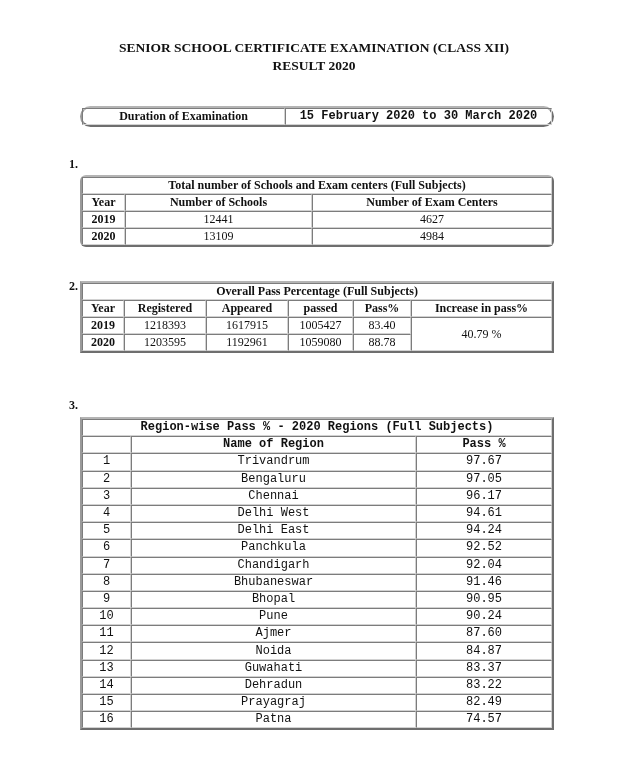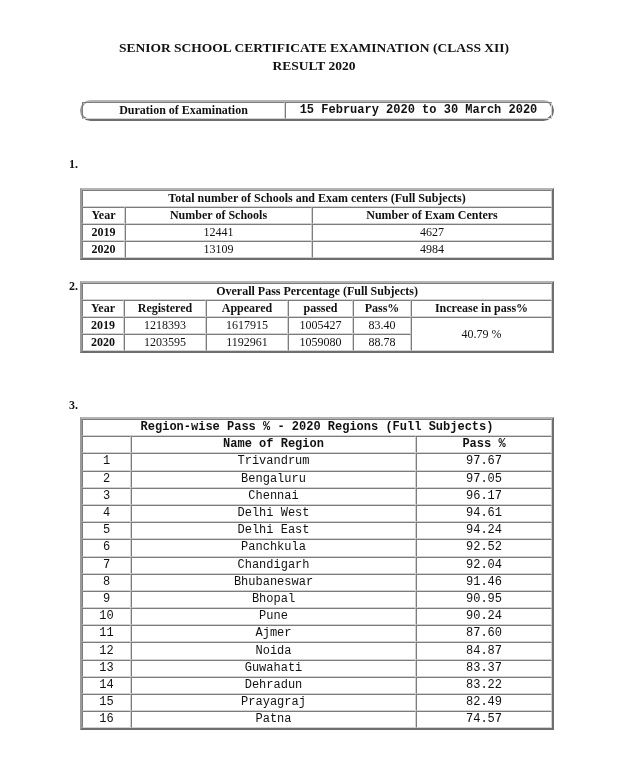--- a/index.html
+++ b/index.html
@@ -5,23 +5,23 @@
     html, body { margin: 0; padding: 0; background: #ffffff; }
     body { width: 618px; height: 765px; position: relative; overflow: hidden; font-family: "Liberation Serif", serif; color: #111; }
     .title { position: absolute; left: 0; width: 628px; text-align: center; font-weight: bold; font-size: 13.5px; line-height: 18px; }
     .title.t1 { top: 39px; }
     .title.t2 { top: 57px; }
     .num { position: absolute; left: 69px; font-weight: bold; font-size: 12px; }
     table { position: absolute; left: 80px; width: 470px; border-collapse: separate; border-spacing: 0; border: 2px solid #8a8a8a; border-right-color: #6e6e6e; border-bottom-color: #6e6e6e; border-top-color: #b4b4b4; border-left-color: #9a9a9a; table-layout: fixed; }
     td { border: 1px solid #9d9d9d; border-top-color: #7c7c7c; border-left-color: #7c7c7c; border-right-color: #d2d2d2; border-bottom-color: #d2d2d2; padding: 0; text-align: center; font-size: 12px; line-height: 15px; height: 15px; overflow: hidden; white-space: nowrap; }
     .sans { font-family: Liberation Mono, monospace; }
     .b { font-weight: bold; }
-    #tA { top: 100px; border-radius: 14px; }
+    #tA { top: 106px; border-radius: 14px; }
     #tA td { font-size: 12px; height: 15px; }
-    #t1 { top: 188px; }
+    #t1 { top: 175px; border-radius: 6px; }
     #t1 td { height: 15px; }
     #t2 { top: 281px; }
     #t3 { top: 417px; font-family: Liberation Mono, monospace; }
     #t3 td { height: 15.2px; line-height: 15px; }
   </style>
 </head>
 <body>
 
 <div class="title t1">SENIOR SCHOOL CERTIFICATE EXAMINATION (CLASS XII)</div>
 <div class="title t2">RESULT 2020</div>

